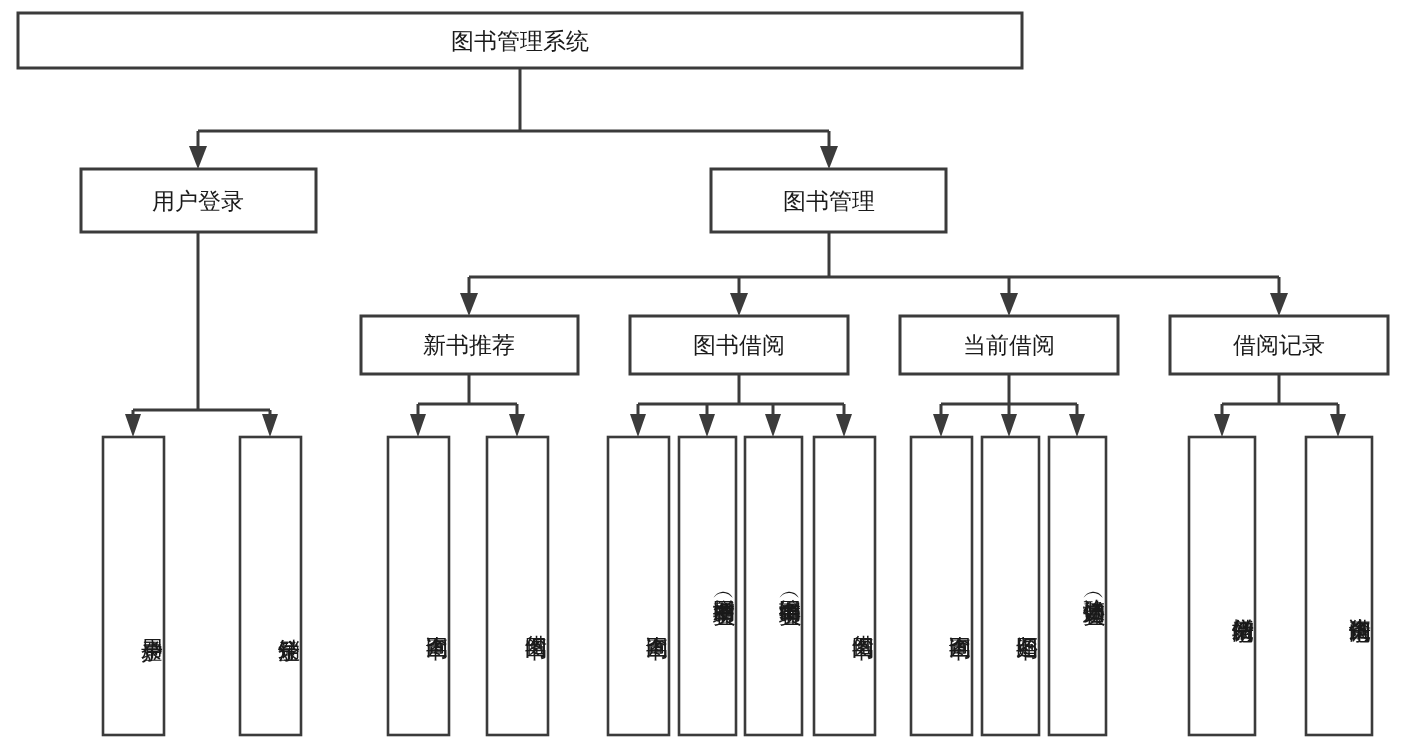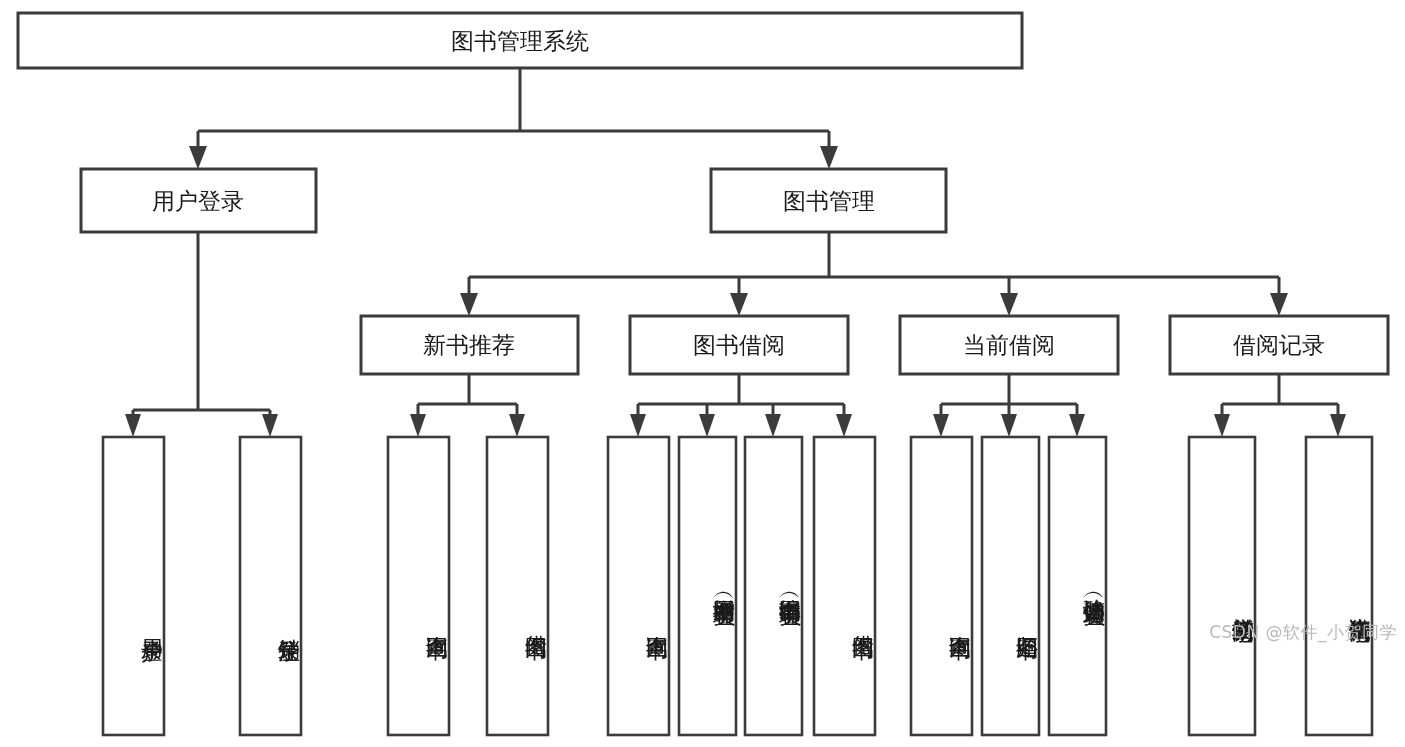--- a/index.html
+++ b/index.html
@@ -239,15 +239,14 @@
   <div class="leaf-label" style="left:745px; top:443px; width:57px; height:285px;">编辑图书（管理员）</div>
   <div class="leaf-label" style="left:814px; top:512px; width:61px; height:215px;">借阅图书</div>
 
   <div class="leaf-label" style="left:911px; top:512px; width:61px; height:215px;">查询图书</div>
   <div class="leaf-label" style="left:982px; top:512px; width:57px; height:215px;">归还图书</div>
   <div class="leaf-label" style="left:1049px; top:443px; width:57px; height:285px;">确认归还（管理员）</div>
 
   <div class="leaf-label" style="left:1189px; top:478px; width:66px; height:250px;">新增借阅记录</div>
   <div class="leaf-label" style="left:1306px; top:478px; width:66px; height:250px;">查询借阅记录</div>
 
-  <div class="watermark">CSDN @软件_小贺同学</div>
 
 </div>
 
 </body></html>

